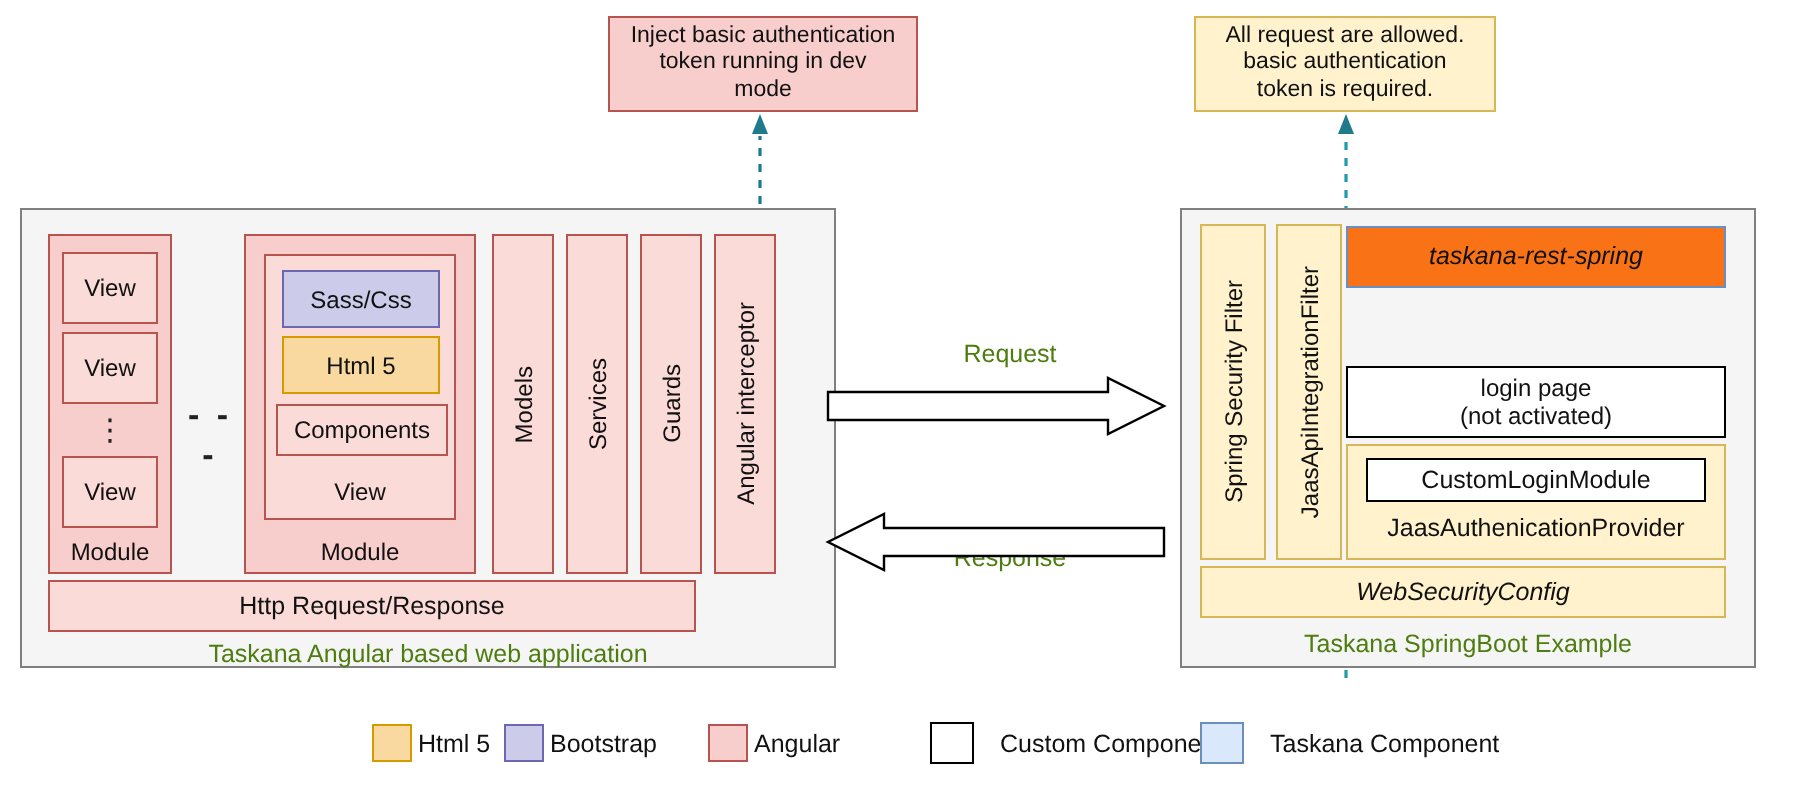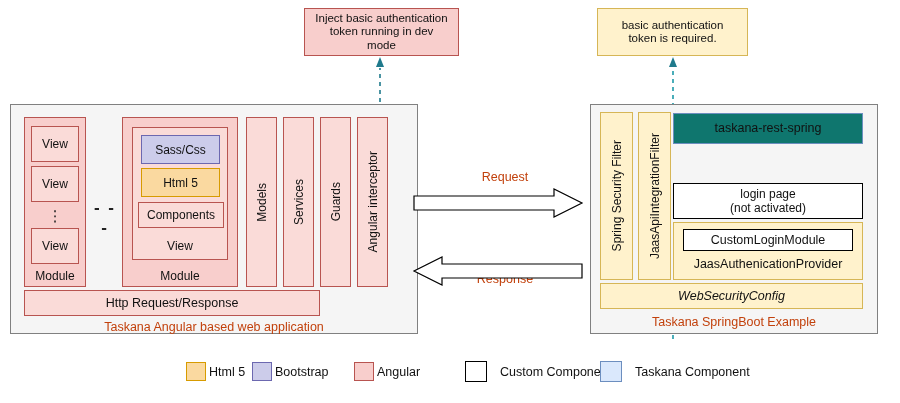--- a/index.html
+++ b/index.html
@@ -13,27 +13,27 @@
   
   .ang{background:#f8cecc;border:1px solid #b85450;}
   .ang-light{background:#fadbd8;border:1px solid #b85450;}
   
   .boot{background:#ccccea;border:1px solid #6c68b0;}
   
   .html5{background:#fad9a0;border:1px solid #d79b00;}
   
   .spring{background:#fff2cc;border:1px solid #d6b656;}
   
-  .taskana{background:#0f766e;border:1px solid #6c8ebf;}
+  .taskana{background:#f97316;border:1px solid #6c8ebf;font-style:italic;}
   
   .custom{background:#ffffff;border:1px solid #000000;}
   .vtext{writing-mode:vertical-rl;transform:rotate(180deg);white-space:nowrap;}
   .lbl{font-size:12px;line-height:14px;}
   .lbl13{font-size:12.5px;line-height:15px;}
-  .caption{font-size:12.5px;color:#c2410c;}
+  .caption{font-size:12.5px;color:#4d7c0f;}
   .dots{font-size:17px;letter-spacing:2px;color:#222;font-weight:600;}
   .vdots{font-size:15px;color:#222;line-height:6px;}
   svg{display:block;overflow:visible;}
   .legend-sw{width:20px;height:19px;box-sizing:border-box;}
   .legend-item{display:flex;align-items:center;position:absolute;}
   .legend-item span.t{font-size:12.5px;color:#111;white-space:nowrap;}
 </style>
 </head>
 <body>
 
@@ -44,20 +44,21 @@
     <div>mode</div>
   </div>
 </div>
 <svg class="abs" style="left:370px;top:56px;width:20px;height:56px;">
   <line x1="10" y1="54" x2="10" y2="12" stroke="#1f7a8c" stroke-width="1.6" stroke-dasharray="4 4"></line>
   <path d="M10 1 L6 11 L14 11 Z" fill="#1f7a8c"></path>
 </svg>
 
 <div class="abs ctr spring" style="left:597px;top:8px;width:151px;height:48px;padding:2px 4px;">
   <div class="lbl" style="font-size:11.5px;line-height:13.5px;">
+    <div>All request are allowed.</div>
     <div>basic authentication</div>
     <div>token is required.</div>
   </div>
 </div>
 <svg class="abs" style="left:663px;top:56px;width:20px;height:285px;">
   <line x1="10" y1="283" x2="10" y2="12" stroke="#1f9aa8" stroke-width="1.6" stroke-dasharray="4 4"></line>
   <path d="M10 1 L6 11 L14 11 Z" fill="#1f7a8c"></path>
 </svg>
 
 <div class="abs panel" style="left:10px;top:104px;width:408px;height:230px;"></div>
@@ -85,21 +86,21 @@
 <div class="abs ctr ang-light" style="left:283px;top:117px;width:31px;height:170px;">
   <span class="vtext lbl">Services</span>
 </div>
 <div class="abs ctr ang-light" style="left:320px;top:117px;width:31px;height:170px;">
   <span class="vtext lbl">Guards</span>
 </div>
 <div class="abs ctr ang-light" style="left:357px;top:117px;width:31px;height:170px;">
   <span class="vtext lbl">Angular interceptor</span>
 </div>
 
-<div class="abs ctr ang-light lbl13" style="left:24px;top:290px;width:296px;height:26px;">Http Request/Response</div>
+<div class="abs ctr ang-light lbl13" style="left:24px;top:290px;width:324px;height:26px;">Http Request/Response</div>
 
 <div class="abs ctr caption" style="left:10px;top:318px;width:408px;height:18px;">Taskana Angular based web application</div>
 
 <div class="abs ctr caption" style="left:430px;top:168px;width:150px;height:18px;">Request</div>
 <svg class="abs" style="left:412px;top:188px;width:172px;height:30px;" viewBox="0 0 172 30">
   <path d="M2 8 L142 8 L142 1 L170 15 L142 29 L142 22 L2 22 Z" fill="#ffffff" stroke="#000000" stroke-width="1.2" stroke-linejoin="miter"></path>
 </svg>
 
 <div class="abs ctr caption" style="left:430px;top:246px;width:150px;height:18px;margin-top:24px;">Response</div>
 <svg class="abs" style="left:412px;top:256px;width:172px;height:30px;" viewBox="0 0 172 30">

